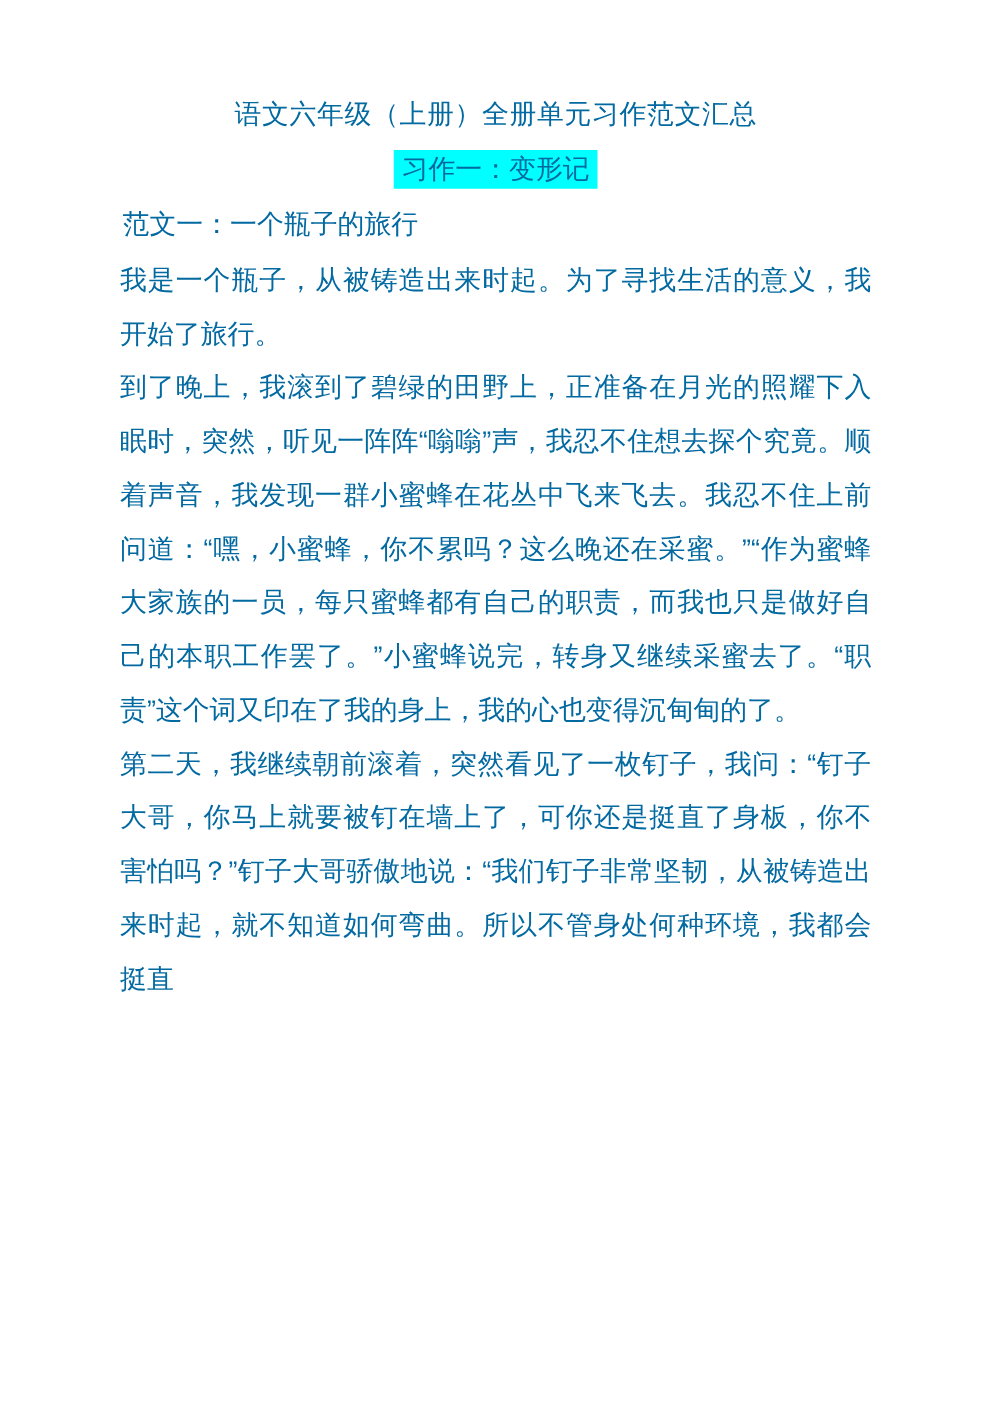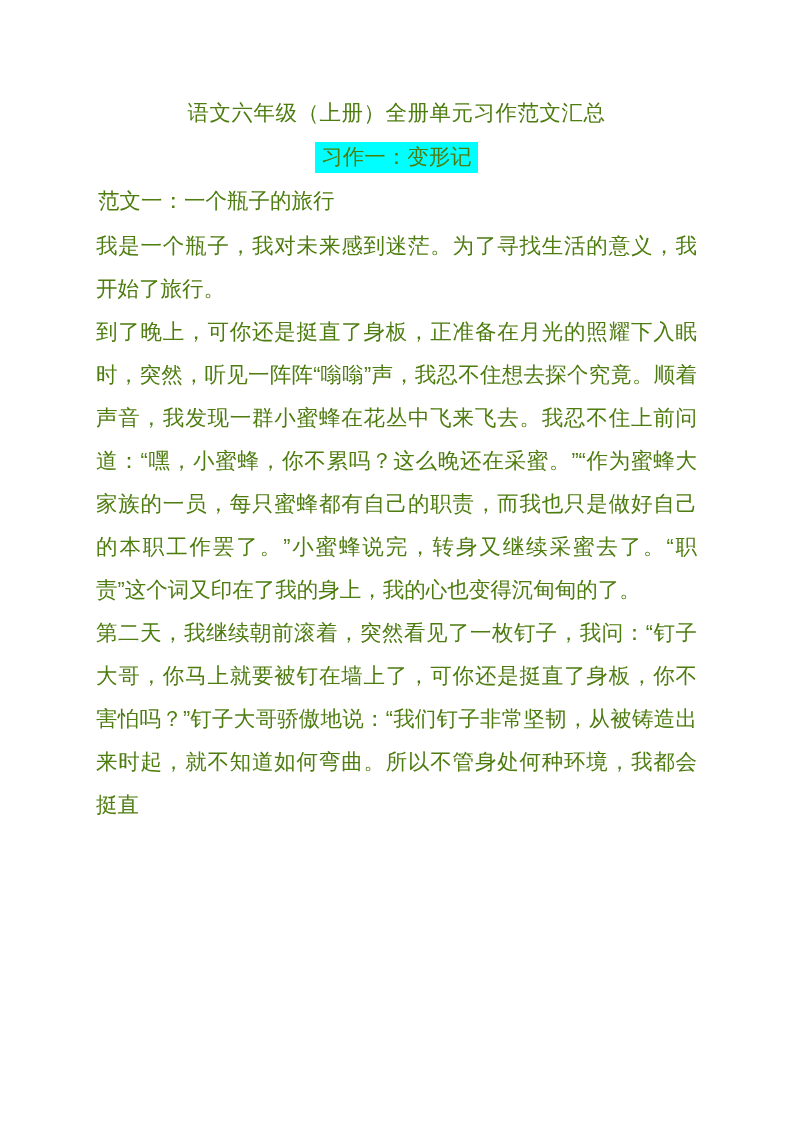--- a/index.html
+++ b/index.html
@@ -5,27 +5,27 @@
   html, body {
     margin: 0;
     padding: 0;
     background: #ffffff;
   }
   .page {
     position: relative;
     width: 793px;
     height: 1100px;
     box-sizing: border-box;
-    padding: 92px 96px 0 96px;
+    padding: 70px 96px 0 96px;
     overflow: hidden;
     background: #ffffff;
     font-family: "Liberation Sans", "DejaVu Sans", sans-serif;
     font-size: 21.5px;
     line-height: 43px;
-    color: #4d7c0f;
+    color: #0369a1;
     -webkit-font-smoothing: antialiased;
   }
   .doc-title {
     margin: 0;
     text-align: center;
     font-size: 21.5px;
     font-weight: 400;
     line-height: 43px;
     letter-spacing: 0.5px;
   }
@@ -60,20 +60,20 @@
 <div class="page">
 
   <h1 class="doc-title">语文六年级（上册）全册单元习作范文汇总</h1>
 
   <div class="section-line">
     <span class="section-highlight" style="background-color: rgb(0, 255, 255);">习作一：变形记</span>
   </div>
 
   <p class="essay-title">范文一：一个瓶子的旅行</p>
 
-  <p class="para">我是一个瓶子，我对未来感到迷茫。为了寻找生活的意义，我开始了旅行。</p>
+  <p class="para">我是一个瓶子，从被铸造出来时起。为了寻找生活的意义，我开始了旅行。</p>
 
 
-  <p class="para">到了晚上，可你还是挺直了身板，正准备在月光的照耀下入眠时，突然，听见一阵阵“嗡嗡”声，我忍不住想去探个究竟。顺着声音，我发现一群小蜜蜂在花丛中飞来飞去。我忍不住上前问道：“嘿，小蜜蜂，你不累吗？这么晚还在采蜜。”“作为蜜蜂大家族的一员，每只蜜蜂都有自己的职责，而我也只是做好自己的本职工作罢了。”小蜜蜂说完，转身又继续采蜜去了。“职责”这个词又印在了我的身上，我的心也变得沉甸甸的了。</p>
+  <p class="para">到了晚上，我滚到了碧绿的田野上，正准备在月光的照耀下入眠时，突然，听见一阵阵“嗡嗡”声，我忍不住想去探个究竟。顺着声音，我发现一群小蜜蜂在花丛中飞来飞去。我忍不住上前问道：“嘿，小蜜蜂，你不累吗？这么晚还在采蜜。”“作为蜜蜂大家族的一员，每只蜜蜂都有自己的职责，而我也只是做好自己的本职工作罢了。”小蜜蜂说完，转身又继续采蜜去了。“职责”这个词又印在了我的身上，我的心也变得沉甸甸的了。</p>
 
   <p class="para">第二天，我继续朝前滚着，突然看见了一枚钉子，我问：“钉子大哥，你马上就要被钉在墙上了，可你还是挺直了身板，你不害怕吗？”钉子大哥骄傲地说：“我们钉子非常坚韧，从被铸造出来时起，就不知道如何弯曲。所以不管身处何种环境，我都会挺直</p>
 
 </div>
 
 </body></html>

